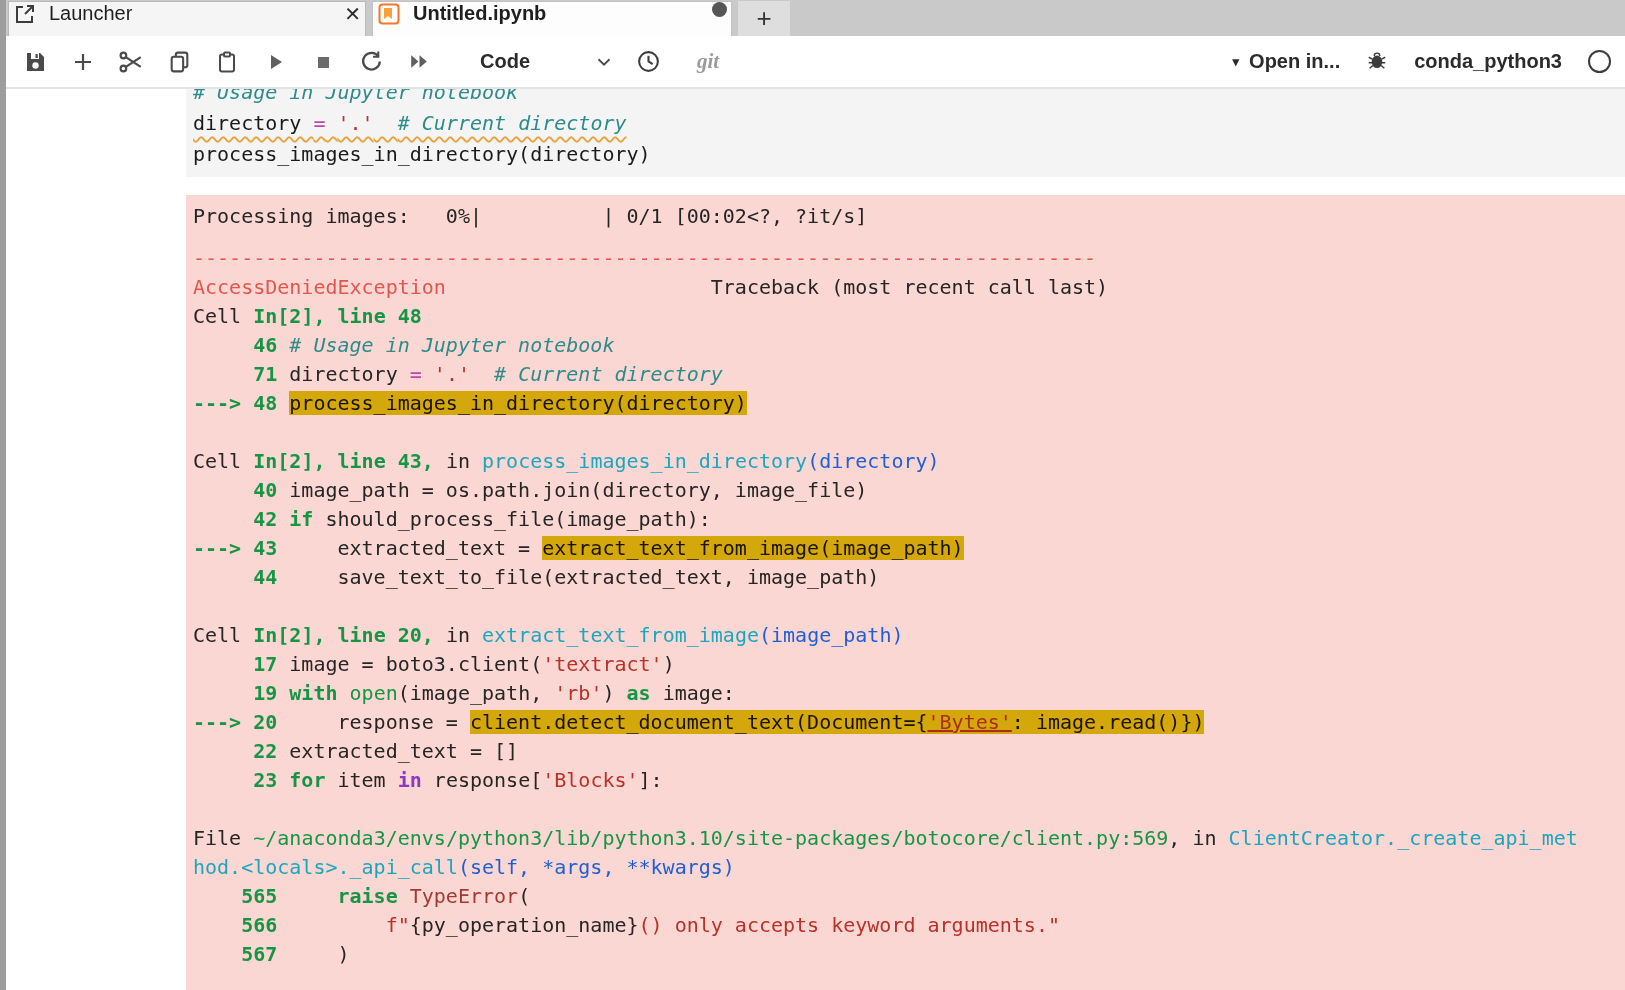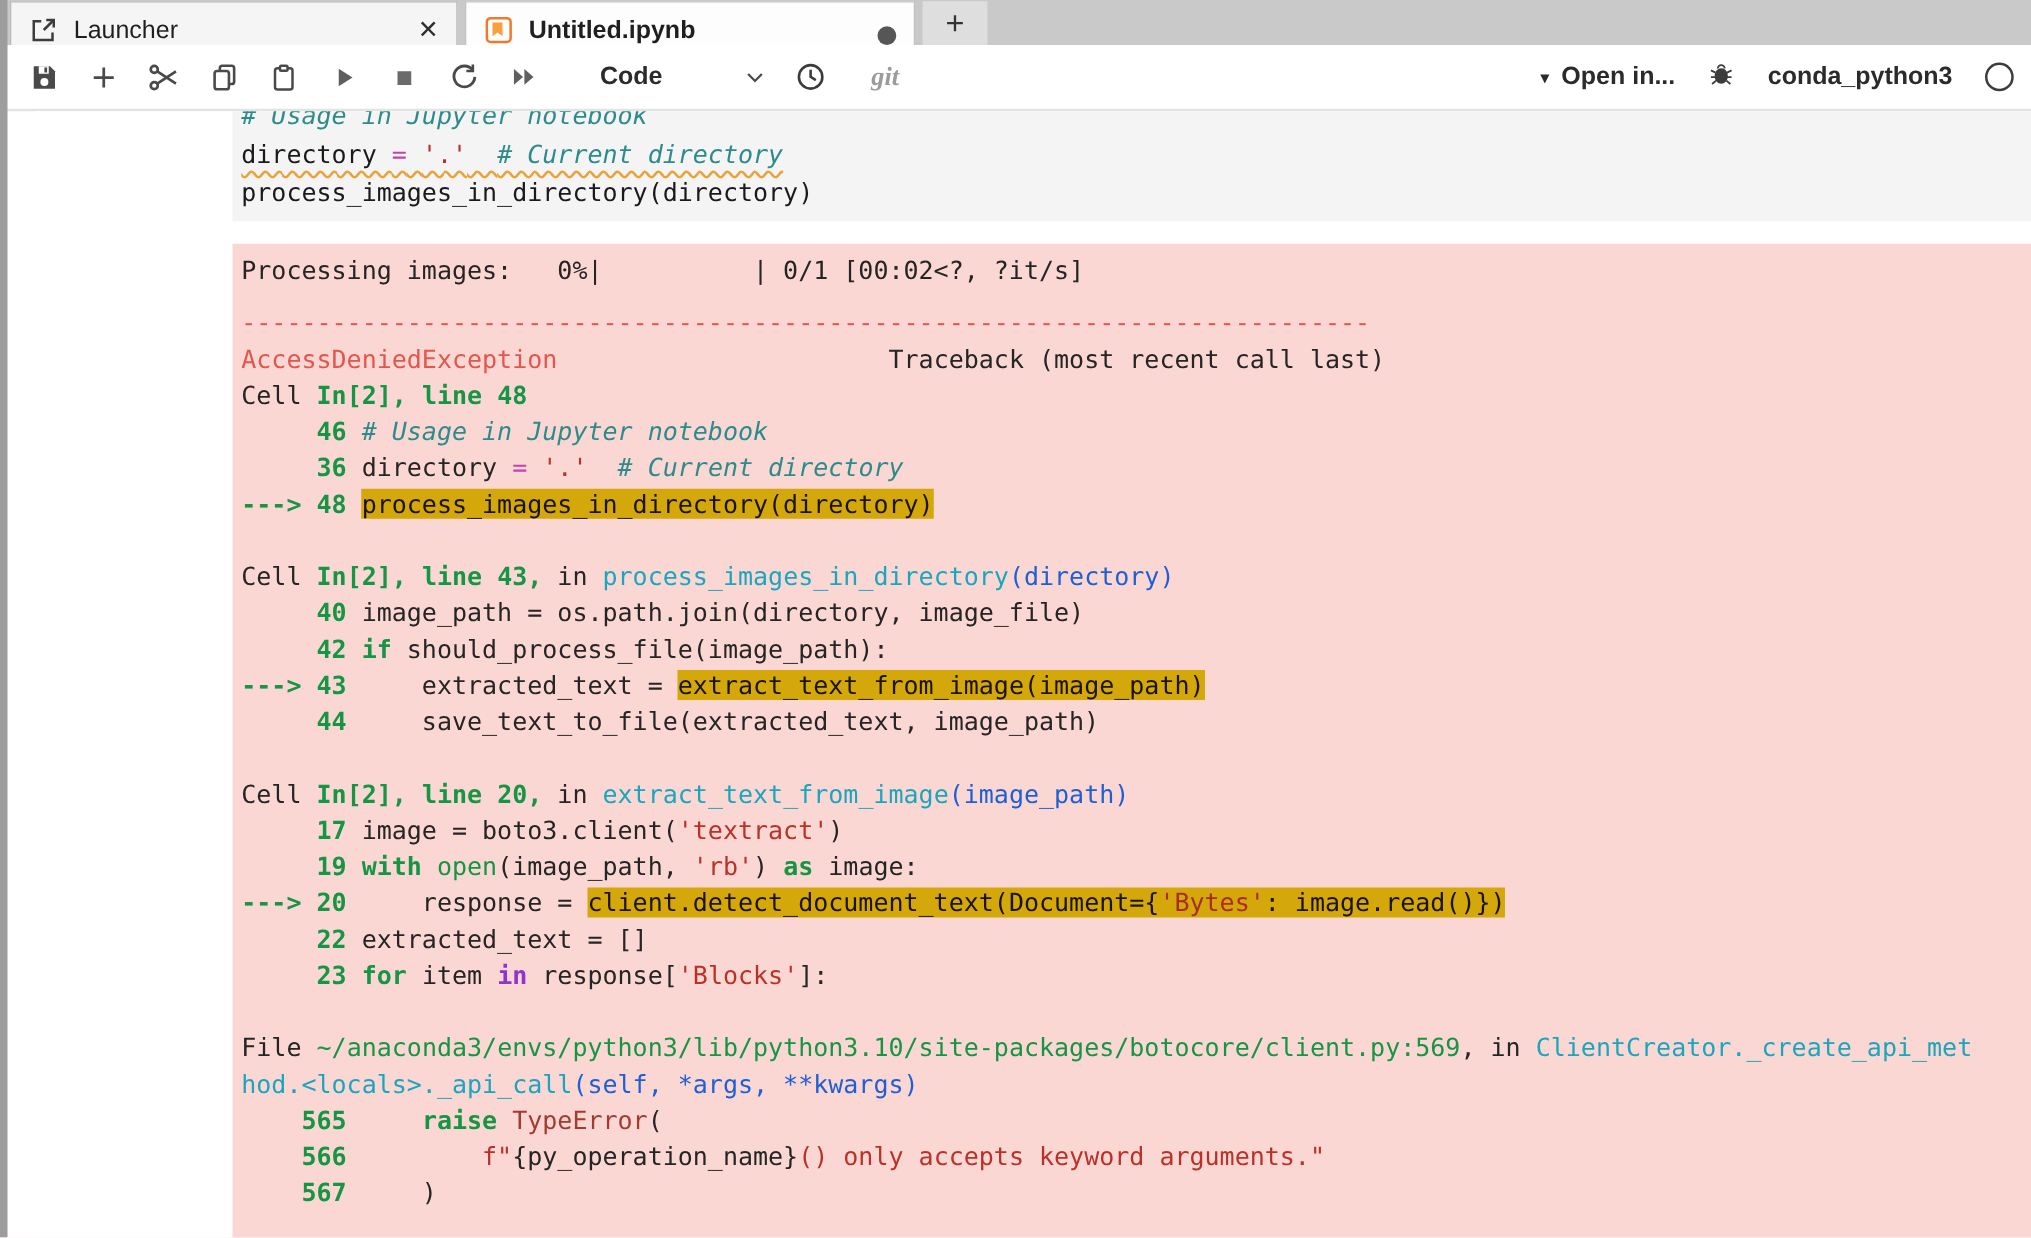--- a/index.html
+++ b/index.html
@@ -5,22 +5,22 @@
   * { margin:0; padding:0; box-sizing:border-box; }
   html,body { width:1625px; height:990px; overflow:hidden; background:#ffffff;
               font-family:"Liberation Sans", sans-serif; }
   .app { position:relative; width:1625px; height:990px; background:#ffffff; }
 
   
   .left-strip { position:absolute; left:0; top:0; width:6px; height:990px; background:#9d9d9d; z-index:5; }
 
   
   .tabbar { position:absolute; left:0; top:0; width:1625px; height:36px; background:#c9c9c9; }
-  .tab { position:absolute; top:1px; height:35px; display:flex; align-items:flex-end;
-         padding:0 14px; font-size:20px; color:#1f1f1f; }
+  .tab { position:absolute; top:1px; height:35px; display:flex; align-items:flex-start;
+         padding:0 4px; font-size:20px; color:#1f1f1f; }
   .tab-launcher { left:8px; width:358px; background:#f5f5f5; border:1px solid #b9b9b9; border-bottom:none; }
   .tab-notebook { left:372px; width:360px; background:#fdfdfd; border:1px solid #c2c2c2; border-bottom:none;font-weight:bold; }
   .tab-icon { width:24px; height:24px; margin-right:12px; flex:0 0 auto; display:flex; align-items:center; }
   .tab-label { flex:1 1 auto; white-space:nowrap; overflow:hidden; }
   .tab-close { font-size:20px; color:#2e2e2e; margin-left:10px; cursor:pointer; }
   .dirty-dot { width:15px; height:15px; border-radius:50%; background:#565656; margin-left:10px; flex:0 0 auto; }
   .newtab { position:absolute; left:738px; top:1px; width:52px; height:35px; background:#dedede;
             display:flex; align-items:center; justify-content:center; font-size:26px; color:#333; }
 
   
@@ -61,21 +61,21 @@
   .cmt  { color:#2e8b8b; font-style:italic; }
   .str  { color:#b93128; }
   .exc  { color:#e2564d; }
   .cyan { color:#1ba6bf; }
   .blue { color:#1e5fd6; }
   .purple { color:#8d36cc; font-weight:bold; }
   .path { color:#169544; }
   .typ  { color:#a23b32; }
   .op   { color:#c344ad; }
   .hl     { background:#d4a70b; color:#191300; }
-  .hl-str { background:#d4a70b; color:#ab2c1d; }
+  .hl-str { background:#d4a70b; color:#ab2c1d;text-decoration:underline; }
   .line.squiggle span { text-decoration:underline wavy #e8a43c 2px; text-underline-offset:6px; }
 </style>
 </head>
 <body>
 
 <div class="app">
   <div class="left-strip"></div>
 
   <div class="tabbar">
     <div class="tab tab-launcher">
@@ -199,21 +199,21 @@
     <div class="output">
       <div class="blockpad">
         <div class="stderr">
             <div class="line"><span>Processing images:   0%|          | 0/1 [00:02&lt;?, ?it/s]</span></div>
           </div>
         <div class="tb">
             <div class="line"><span class="exc">---------------------------------------------------------------------------</span></div>
             <div class="line"><span class="exc">AccessDeniedException</span><span>                      </span><span>Traceback (most recent call last)</span></div>
             <div class="line"><span>Cell </span><span class="num">In[2], line 48</span></div>
             <div class="line"><span class="num">     46 </span><span class="cmt"># Usage in Jupyter notebook</span></div>
-            <div class="line"><span class="num">     36 </span><span>directory </span><span class="op">=</span><span> </span><span class="str">'.'</span><span>  </span><span class="cmt"># Current directory</span></div>
+            <div class="line"><span class="num">     71 </span><span>directory </span><span class="op">=</span><span> </span><span class="str">'.'</span><span>  </span><span class="cmt"># Current directory</span></div>
             <div class="line"><span class="num">---&gt; 48 </span><span class="hl">process_images_in_directory(directory)</span></div>
             <div class="line">&nbsp;</div>
             <div class="line"><span>Cell </span><span class="num">In[2], line 43,</span><span> in </span><span class="cyan">process_images_in_directory</span><span class="blue">(directory)</span></div>
             <div class="line"><span class="num">     40 </span><span>image_path = os.path.join(directory, image_file)</span></div>
             <div class="line"><span class="num">     42 </span><span class="kw">if </span><span>should_process_file(image_path):</span></div>
             <div class="line"><span class="num">---&gt; 43 </span><span>    extracted_text = </span><span class="hl">extract_text_from_image(image_path)</span></div>
             <div class="line"><span class="num">     44 </span><span>    save_text_to_file(extracted_text, image_path)</span></div>
             <div class="line">&nbsp;</div>
             <div class="line"><span>Cell </span><span class="num">In[2], line 20,</span><span> in </span><span class="cyan">extract_text_from_image</span><span class="blue">(image_path)</span></div>
             <div class="line"><span class="num">     17 </span><span>image = boto3.client(</span><span class="str">'textract'</span><span>)</span></div>

